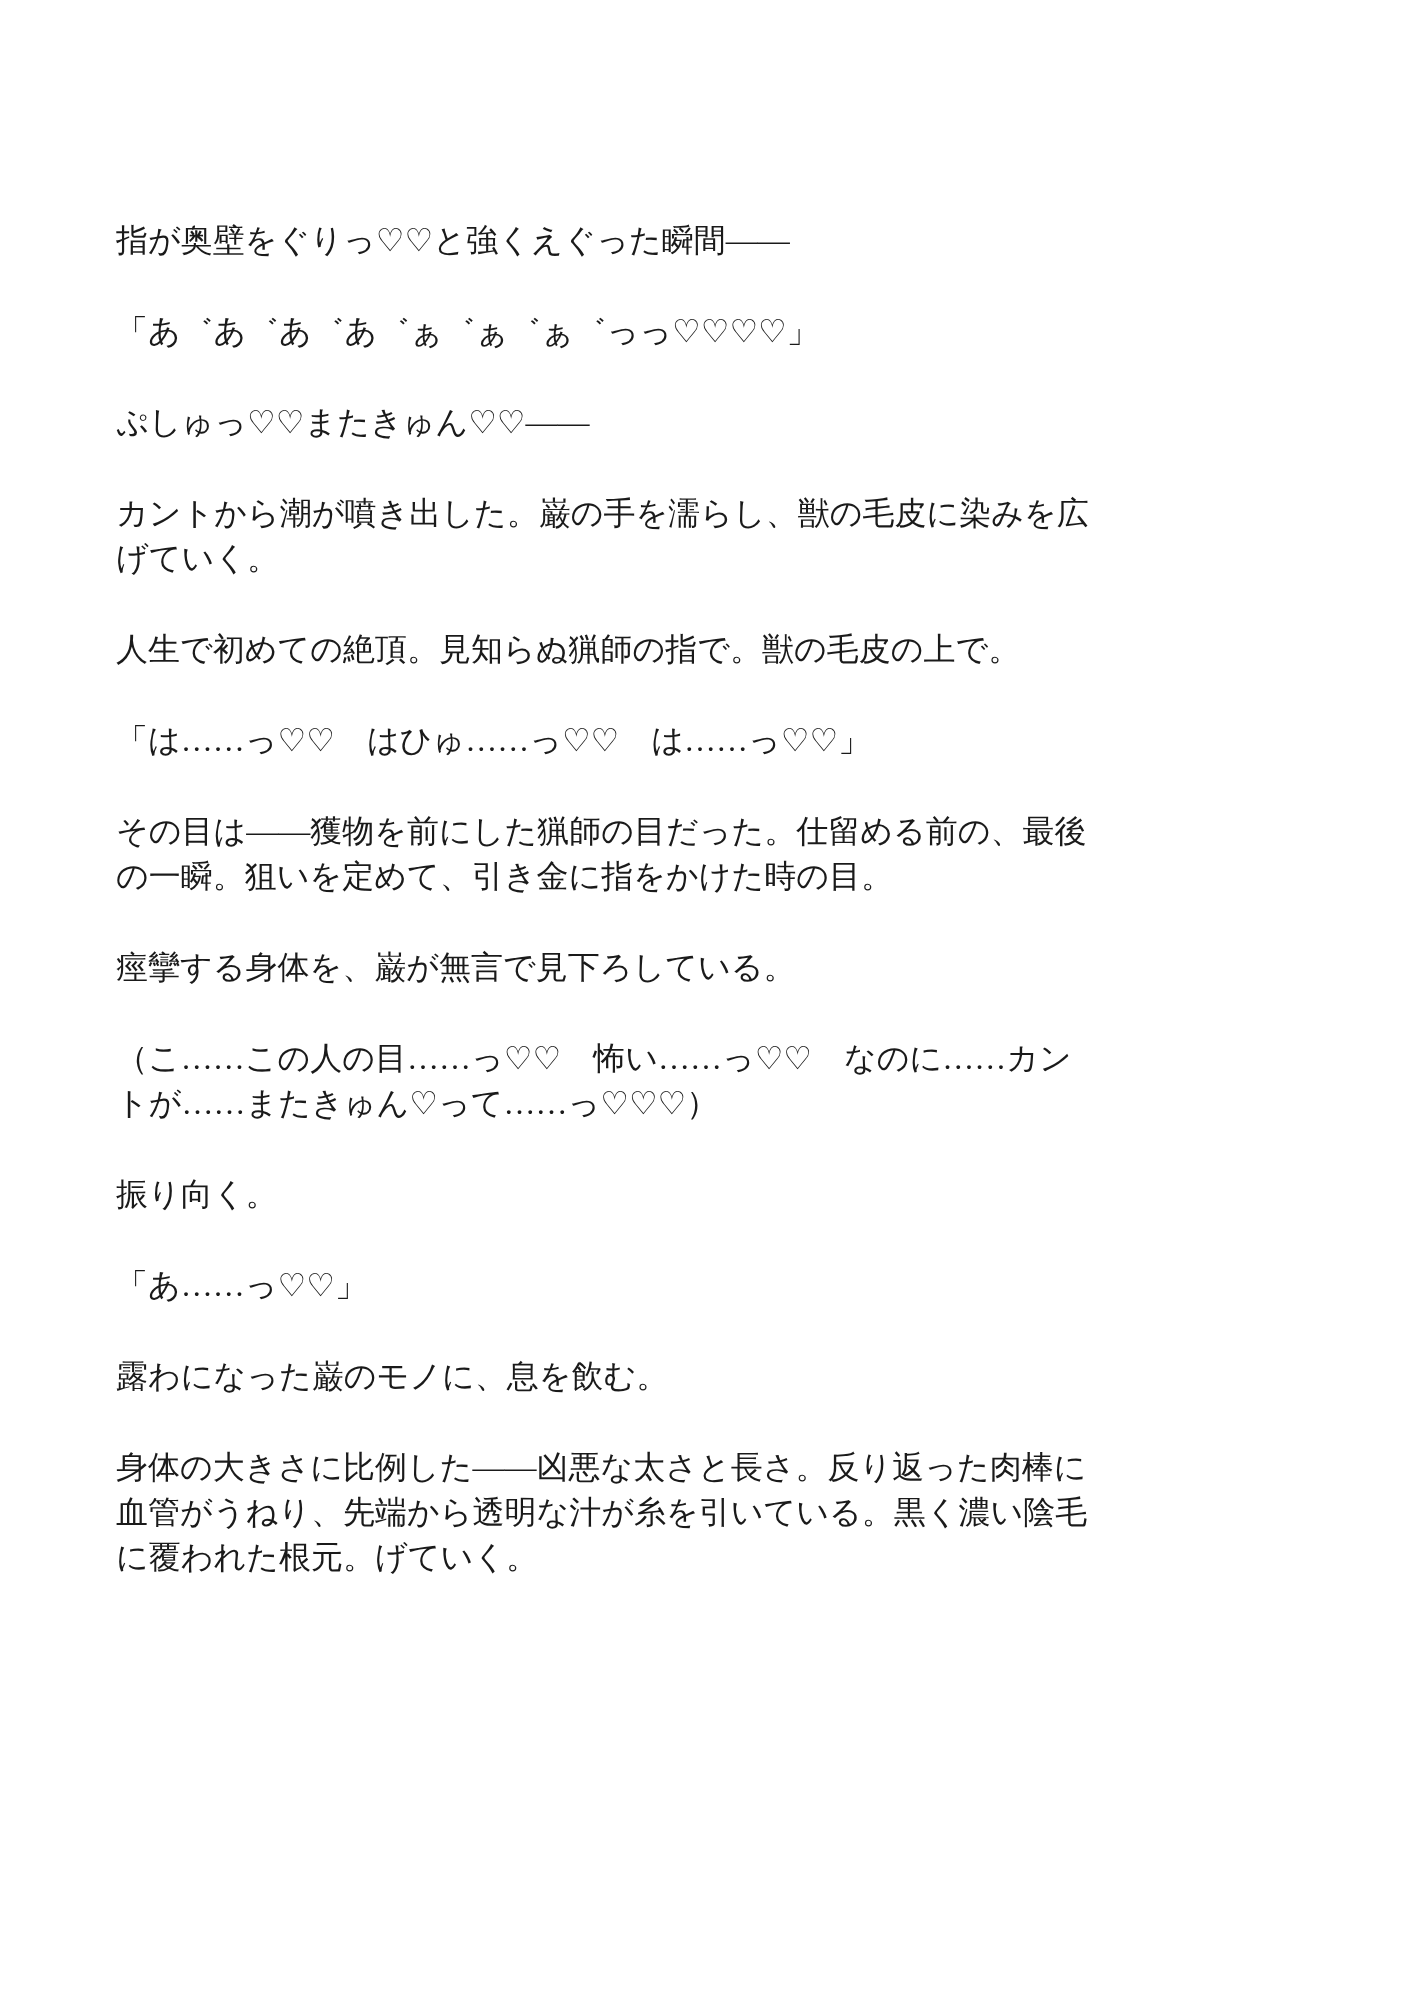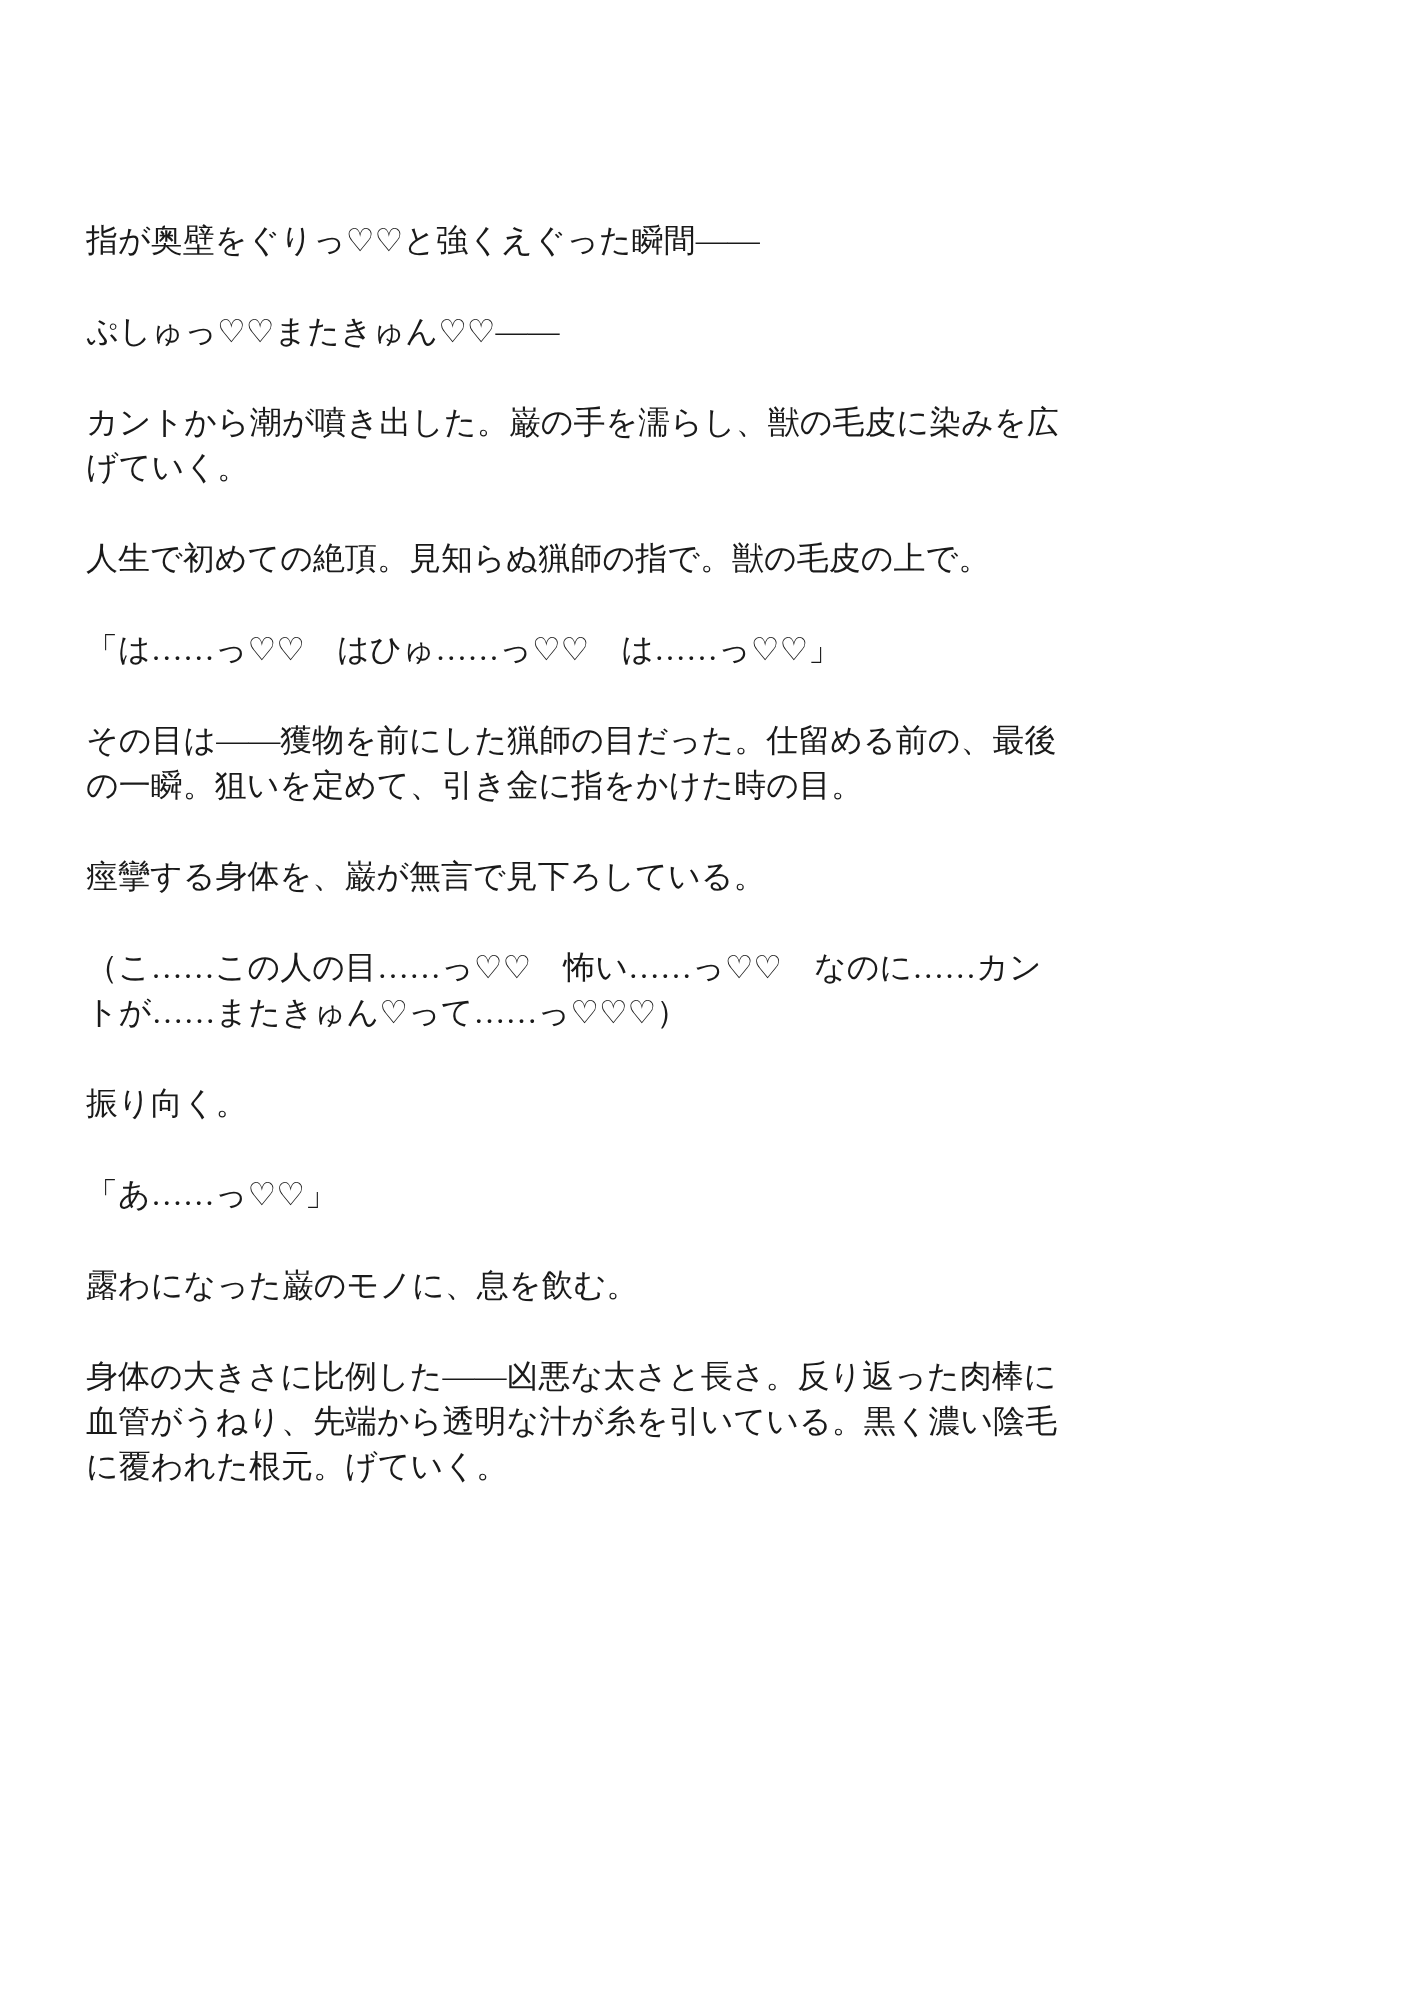--- a/index.html
+++ b/index.html
@@ -9,21 +9,21 @@
   body {
     width: 1415px;
     height: 2000px;
     background: #ffffff;
     overflow: hidden;
   }
   .page {
     box-sizing: border-box;
     width: 1396px;
     height: 2000px;
-    padding: 218px 250px 0 86px;
+    padding: 218px 250px 0 116px;
   }
   .para {
     margin: 46px 0 0 0;
     padding: 0;
   }
   .para:first-child {
     margin-top: 0;
   }
   .line {
     font-family: "Liberation Serif", "DejaVu Serif", serif;
@@ -37,20 +37,23 @@
 </style>
 </head>
 <body>
 
 <main class="page">
 
   <p class="para">
     <span class="line">指が奥壁をぐりっ♡♡と強くえぐった瞬間――</span>
   </p>
 
+  <p class="para">
+    <span class="line">「あ゛あ゛あ゛あ゛ぁ゛ぁ゛ぁ゛っっ♡♡♡♡」</span>
+  </p>
 
   <p class="para">
     <span class="line">ぷしゅっ♡♡またきゅん♡♡――</span>
   </p>
 
   <p class="para">
     <span class="line">カントから潮が噴き出した。巌の手を濡らし、獣の毛皮に染みを広</span><br>
     <span class="line">げていく。</span>
   </p>
 

